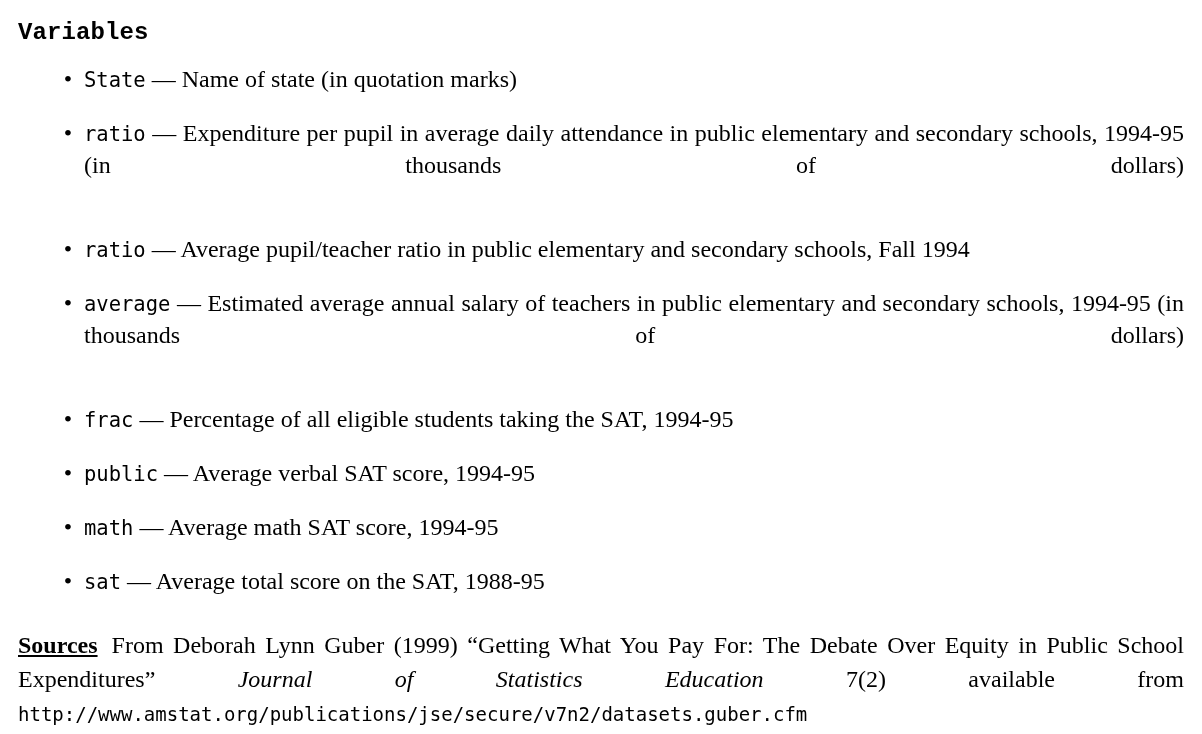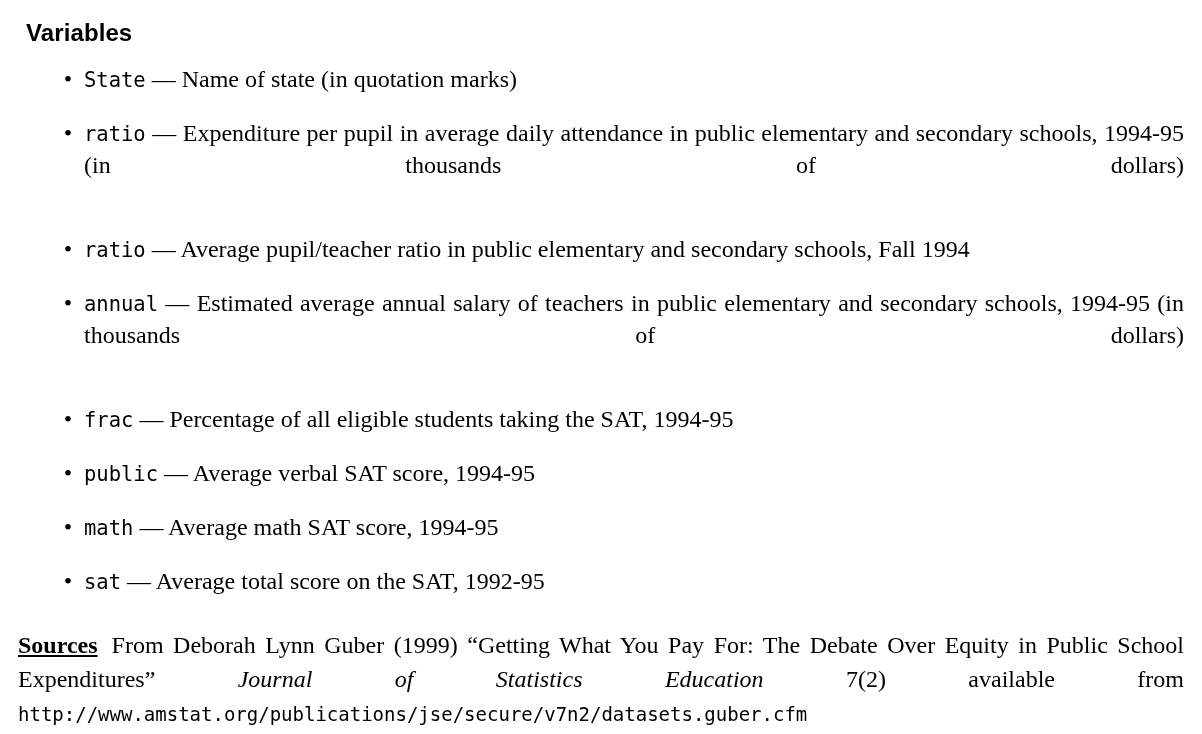--- a/index.html
+++ b/index.html
@@ -16,25 +16,25 @@
   }
   .page {
     position: relative;
     width: 1202px;
     height: 734px;
     box-sizing: border-box;
     padding: 18px 18px 0 18px;
   }
 
   .section-heading {
-    font-family: Liberation Sans, sans-serif;
+    font-family: Liberation Mono, monospace;
     font-weight: bold;
     font-size: 24px;
     line-height: 30px;
-    margin: 0 0 16px 8px;
+    margin: 0 0 16px 0;
     letter-spacing: 0.1px;
   }
 
   ul.var-list {
     list-style: none;
     margin: 0;
     padding: 0;
   }
 
   ul.var-list > li {
@@ -131,40 +131,40 @@
       <span class="li-body justified"><span class="vname">ratio</span><span class="vdesc"> — </span><span class="vdesc">Expenditure per pupil in average daily attendance in public elementary and secondary schools, 1994-95 (in thousands of dollars)</span></span>
     </li>
 
     <li>
       <span class="bullet">•</span>
       <span class="li-body"><span class="vname">ratio</span><span class="vdesc"> — </span><span class="vdesc">Average pupil/teacher ratio in public elementary and secondary schools, Fall 1994</span></span>
     </li>
 
     <li>
       <span class="bullet">•</span>
-      <span class="li-body justified"><span class="vname">annual</span><span class="vdesc"> — </span><span class="vdesc">Estimated average annual salary of teachers in public elementary and secondary schools, 1994-95 (in thousands of dollars)</span></span>
+      <span class="li-body justified"><span class="vname">average</span><span class="vdesc"> — </span><span class="vdesc">Estimated average annual salary of teachers in public elementary and secondary schools, 1994-95 (in thousands of dollars)</span></span>
     </li>
 
     <li>
       <span class="bullet">•</span>
       <span class="li-body"><span class="vname">frac</span><span class="vdesc"> — </span><span class="vdesc">Percentage of all eligible students taking the SAT, 1994-95</span></span>
     </li>
 
     <li>
       <span class="bullet">•</span>
       <span class="li-body"><span class="vname">public</span><span class="vdesc"> — </span><span class="vdesc">Average verbal SAT score, 1994-95</span></span>
     </li>
 
     <li>
       <span class="bullet">•</span>
       <span class="li-body"><span class="vname">math</span><span class="vdesc"> — </span><span class="vdesc">Average math SAT score, 1994-95</span></span>
     </li>
 
     <li>
       <span class="bullet">•</span>
-      <span class="li-body"><span class="vname">sat</span><span class="vdesc"> — </span><span class="vdesc">Average total score on the SAT, 1992-95</span></span>
+      <span class="li-body"><span class="vname">sat</span><span class="vdesc"> — </span><span class="vdesc">Average total score on the SAT, 1988-95</span></span>
     </li>
 
   </ul>
 
   <p class="sources"><span class="label">Sources</span><span class="gap"></span><span>From Deborah Lynn Guber (1999) “Getting What You Pay For: The Debate Over Equity in Public School Expenditures”</span> <span class="ital">Journal of Statistics Education</span> <span>7(2)</span> <span>available from</span> <span class="mono">http://www.amstat.org/publications/jse/secure/v7n2/datasets.guber.cfm</span></p>
 
 </div>
 
 </body></html>

